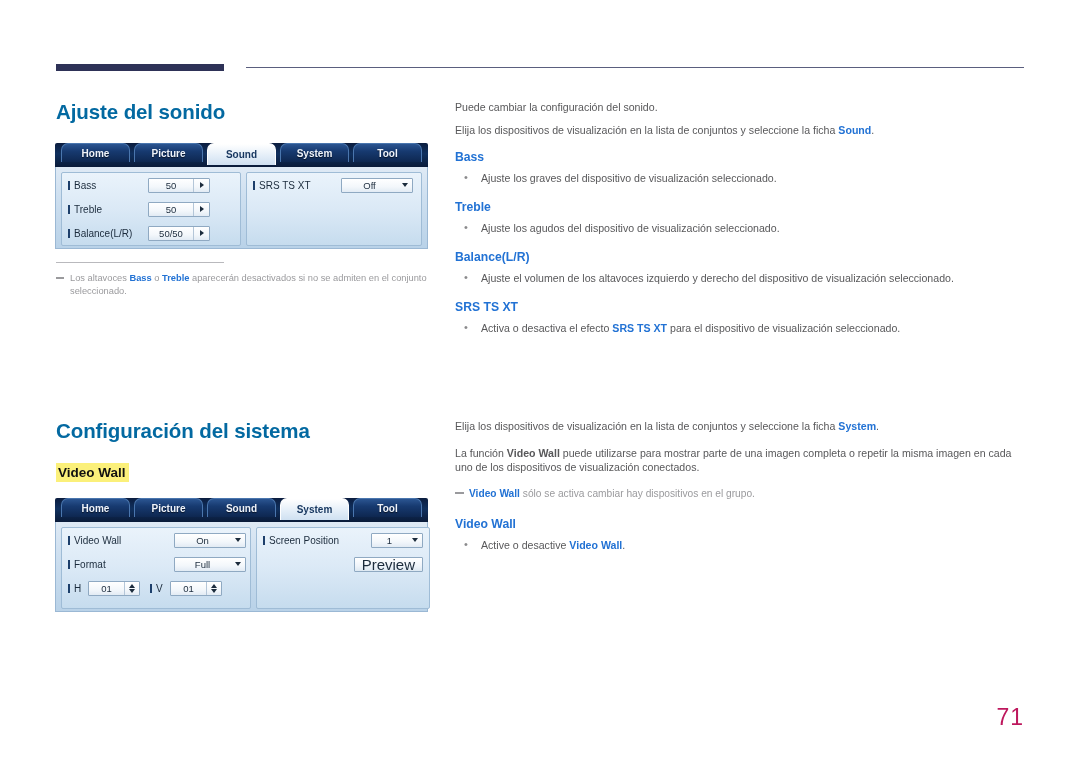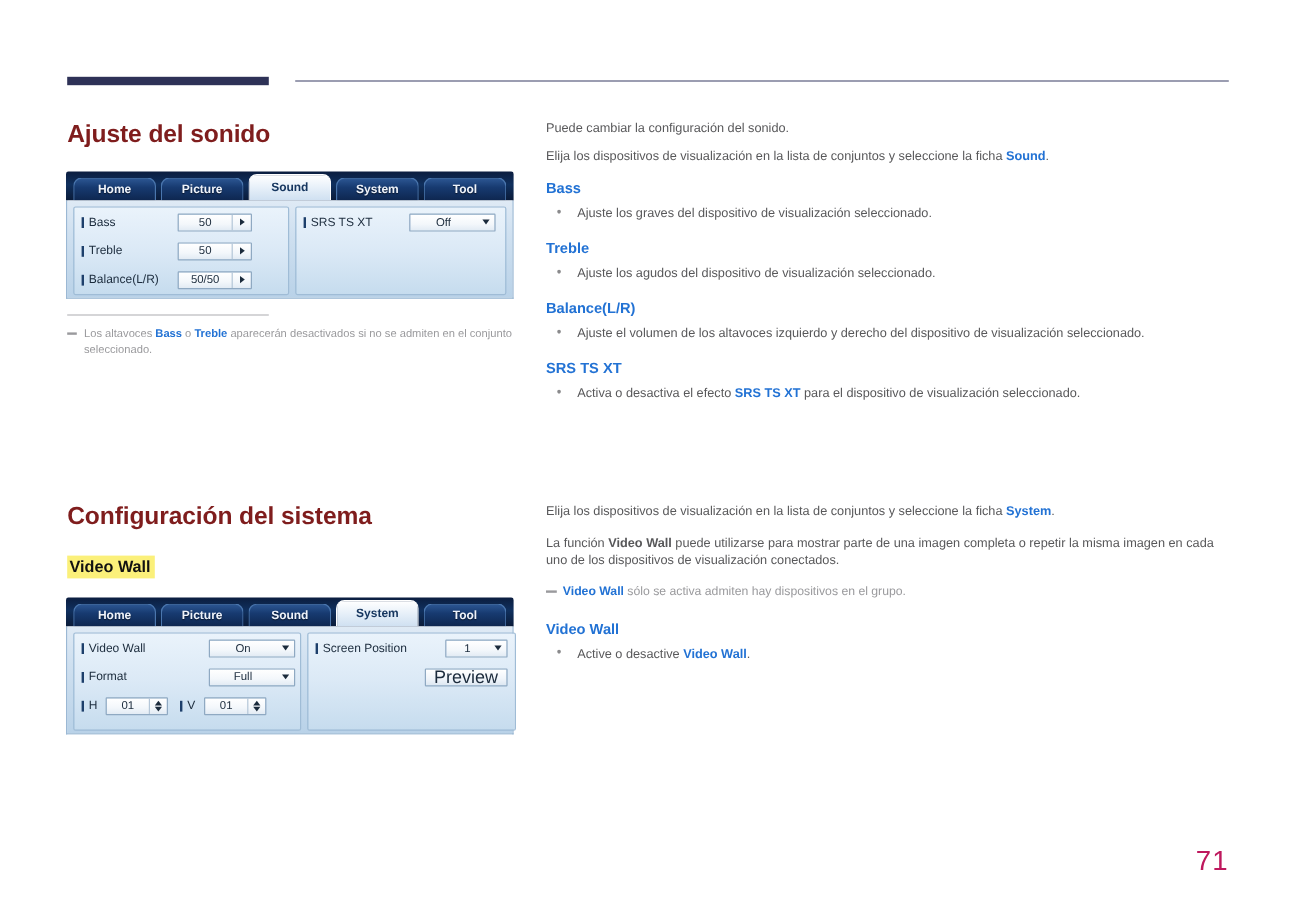--- a/index.html
+++ b/index.html
@@ -44,21 +44,21 @@
     height: 1.4px;
     background: #5a5e7e;
   }
 
   
   h1.section-title {
     position: absolute;
     margin: 0;
     font-size: 20.5px;
     font-weight: bold;
-    color: #7f1d1d;
+    color: #0369a1;
     letter-spacing: -0.1px;
   }
   #title-sound { left: 56px; top: 100px; }
   #title-system { left: 56px; top: 419px; }
 
   .sub-head-hl {
     position: absolute;
     left: 56px;
     top: 463px;
     font-size: 13.5px;
@@ -170,21 +170,21 @@
   #panel-sound { left: 55px; top: 143px; width: 373px; height: 106px; }
   #panel-system { left: 55px; top: 498px; width: 373px; height: 114px; }
 
   .ui-tabbar {
     position: relative;
     height: 24px;
     background: linear-gradient(180deg, #0b1d3f 0%, #10305e 45%, #0a1b39 100%);
     border-top-left-radius: 2px;
     border-top-right-radius: 2px;
     display: flex;
-    align-items: flex-end;
+    align-items: flex-start;
     padding: 0 4px;
     box-sizing: border-box;
   }
   .ui-tab {
     flex: 1 1 0;
     margin: 0 2px;
     height: 19px;
     line-height: 19px;
     text-align: center;
     font-size: 10px;
@@ -509,21 +509,21 @@
       </div>
 
     </div>
   </div>
 
   <div class="rcol" style="top:419px;">
     <p><span>Elija los dispositivos de visualización en la lista de conjuntos y seleccione la ficha </span><span class="b">System</span><span>.</span></p>
 
     <p><span>La función </span><span class="bk">Video Wall</span><span> puede utilizarse para mostrar parte de una imagen completa o repetir la misma imagen en cada uno de los dispositivos de visualización conectados.</span></p>
 
-    <div class="note"><span class="b">Video Wall</span><span> sólo se activa admiten hay dispositivos en el grupo.</span></div>
+    <div class="note"><span class="b">Video Wall</span><span> sólo se activa cambiar hay dispositivos en el grupo.</span></div>
 
     <h3 class="blue spaced">Video Wall</h3>
     <ul class="bul">
       <li><span>Active o desactive </span><span class="b">Video Wall</span><span>.</span></li>
     </ul>
   </div>
 
   <div class="page-num">71</div>
 
 </div>

